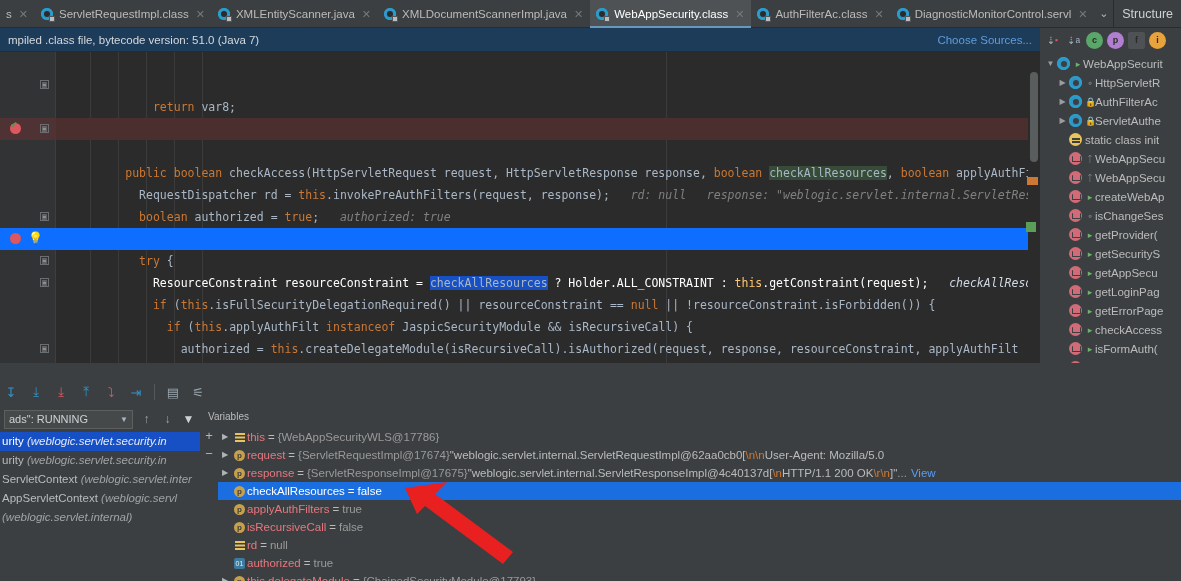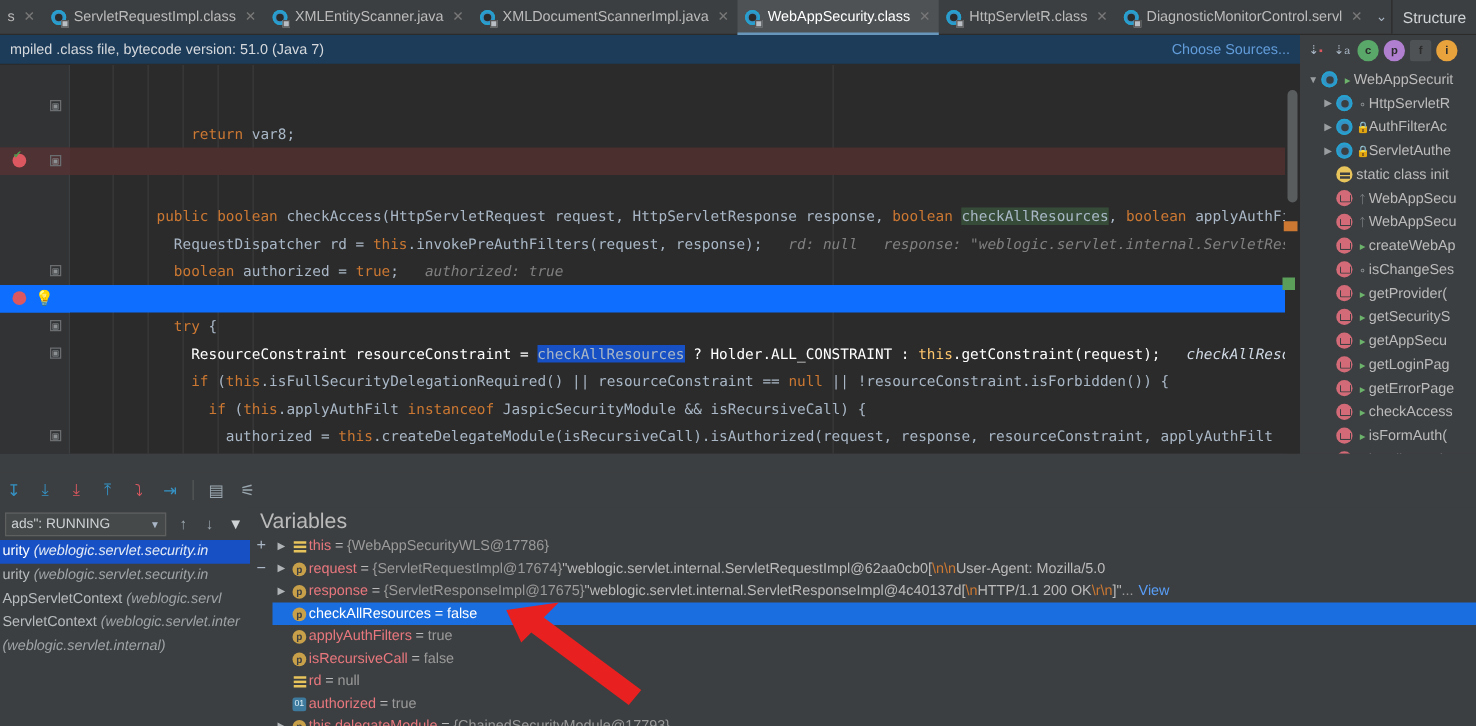--- a/index.html
+++ b/index.html
@@ -220,21 +220,21 @@
   .frame-row .pkg { font-style: italic; color: #a0a4a7; }
   .frame-row.selected .pkg { color: #e4eaf5; }
 
   
   .variables {
     position: absolute; top: 406px; left: 200px; width: 981px; height: 175px;
     background: #3c3f41; overflow: hidden;
   }
   .var-title {
     height: 22px; line-height: 22px; padding-left: 8px;
-    font-size: 17px; color: #bbbbbb; background: #3c3f41;
+    font-size: 10px; color: #bbbbbb; background: #3c3f41;
   }
   .var-body { position: relative; height: 153px; background: #3c3f41; }
   .var-gutter {
     position: absolute; left: 0; top: 0; width: 18px; height: 100%;
     display: flex; flex-direction: column; align-items: center; padding-top: 2px; gap: 6px;
   }
   .vg-btn { color: #a9b7c6; font-size: 13px; line-height: 12px; }
   .var-list { position: absolute; left: 18px; top: 0; right: 0; }
   .var-row {
     height: 18px; line-height: 18px; white-space: nowrap; overflow: hidden;
@@ -328,21 +328,21 @@
           <span class="corner"></span>
         </span>
       <span>WebAppSecurity.class</span>
       <span class="tabclose">✕</span>
     </div>
     <div class="tab">
       <span class="cls-icon">
           <span class="disc"></span>
           <span class="corner"></span>
         </span>
-      <span>HttpServletR.class</span>
+      <span>AuthFilterAc.class</span>
       <span class="tabclose">✕</span>
     </div>
     <div class="tab">
       <span class="cls-icon">
           <span class="disc"></span>
           <span class="corner"></span>
         </span>
       <span>DiagnosticMonitorControl.servl</span>
       <span class="tabclose">✕</span>
     </div>
@@ -584,26 +584,26 @@
     <div>
       <div class="frame-row selected">
         <span>urity</span>
         <span class="pkg">(weblogic.servlet.security.in</span>
       </div>
       <div class="frame-row">
         <span>urity</span>
         <span class="pkg">(weblogic.servlet.security.in</span>
       </div>
       <div class="frame-row">
+        <span>ServletContext</span>
+        <span class="pkg">(weblogic.servlet.inter</span>
+      </div>
+      <div class="frame-row">
         <span>AppServletContext</span>
         <span class="pkg">(weblogic.servl</span>
-      </div>
-      <div class="frame-row">
-        <span>ServletContext</span>
-        <span class="pkg">(weblogic.servlet.inter</span>
       </div>
       <div class="frame-row">
         <span></span>
         <span class="pkg">(weblogic.servlet.internal)</span>
       </div>
     </div>
   </div>
 
   <div class="var-right-rail">
     <span class="rail-btn">▲</span>

